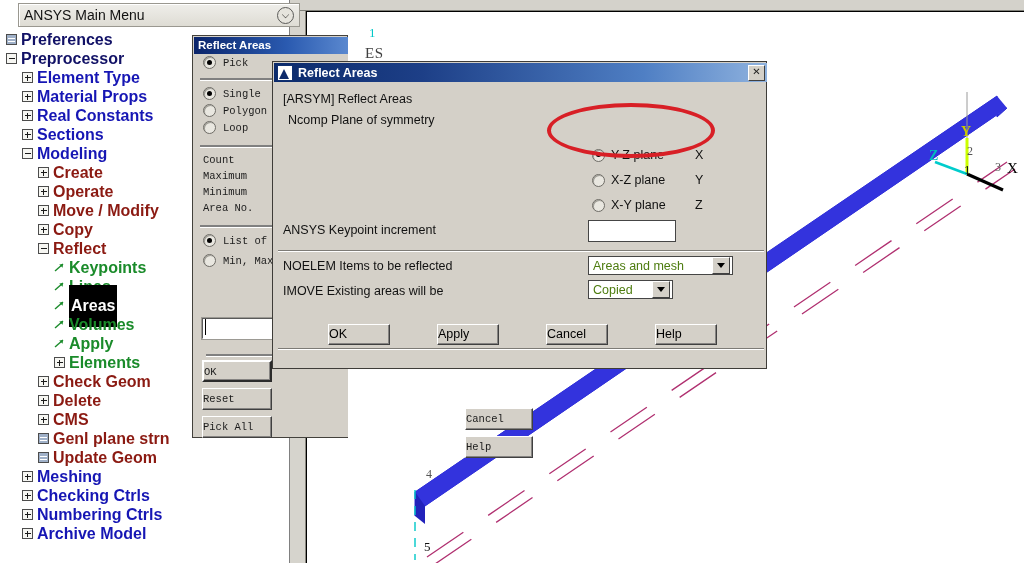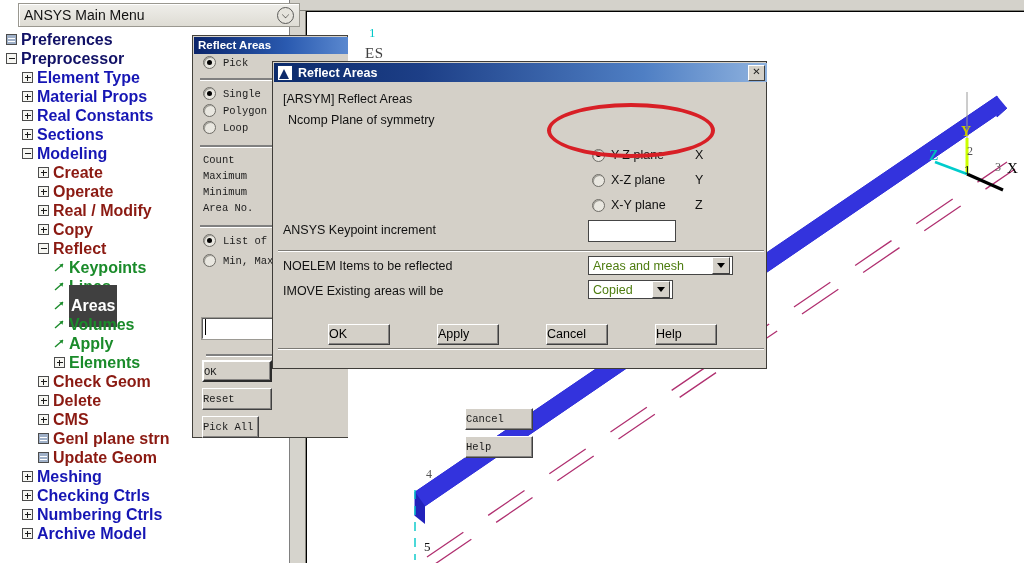--- a/index.html
+++ b/index.html
@@ -165,21 +165,21 @@
     background: transparent;
   }
   .icon-arrow svg { display:block; }
 
   .lbl { font-size: 16px; font-weight: bold; font-family: "Liberation Sans", sans-serif; }
   .c-blue  { color: #1616b4; }
   .c-dblue { color: #111166; }
   .c-red   { color: #8b1a12; }
   .c-green { color: #1a8b2a; }
   .sel {
-    background: #404040;
+    background: #000000;
     color: #ffffff !important;
     padding: 12px 2px;
   }
 
   
   .win {
     position: absolute;
     background: #d4d0c8;
     border: 1px solid #000000;
     box-sizing: border-box;
@@ -513,21 +513,21 @@
           <span class="lbl c-red">Create</span>
         </div>
         <div class="tree-row">
           <span class="ind" style="width: 36px;"></span>
           <span class="node-icon icon-box plus"></span>
           <span class="lbl c-red">Operate</span>
         </div>
         <div class="tree-row">
           <span class="ind" style="width: 36px;"></span>
           <span class="node-icon icon-box plus"></span>
-          <span class="lbl c-red">Real / Modify</span>
+          <span class="lbl c-red">Move / Modify</span>
         </div>
         <div class="tree-row">
           <span class="ind" style="width: 36px;"></span>
           <span class="node-icon icon-box plus"></span>
           <span class="lbl c-red">Copy</span>
         </div>
         <div class="tree-row">
           <span class="ind" style="width: 36px;"></span>
           <span class="node-icon icon-box"></span>
           <span class="lbl c-red">Reflect</span>
@@ -692,21 +692,21 @@
 
       <div class="txtfield" style="position:absolute;left:8px;top:264px;width:138px;height:21px;">
         <span class="mono" style="display:block;padding:3px 0 0 4px;border-left:1px solid #000;margin-left:2px;height:13px;"></span>
       </div>
 
       <div class="hr" style="position:absolute;left:6px;top:296px;width:140px;"></div>
 
       <div class="btn mono" style="position:absolute;left:8px;top:306px;width:70px;height:22px;line-height:20px;border-width:2px;border-color:#fff #2b2b2b #2b2b2b #fff;">OK</div>
 
       <div class="btn mono" style="position:absolute;left:8px;top:334px;width:70px;height:22px;line-height:20px;">Reset</div>
-      <div class="btn mono" style="position:absolute;left:8px;top:362px;width:57px;height:22px;line-height:20px;">Pick All</div>
+      <div class="btn mono" style="position:absolute;left:8px;top:362px;width:70px;height:22px;line-height:20px;">Pick All</div>
     </div>
 
     <div class="btn mono" style="position:absolute;left:272px;top:372px;width:68px;height:22px;line-height:20px;z-index:6;">Cancel</div>
     <div class="btn mono" style="position:absolute;left:272px;top:400px;width:68px;height:22px;line-height:20px;z-index:6;">Help</div>
   </div>
 
   <div class="win" id="reflect-dialog">
 
     <div class="rd-title">
       <span class="rd-title-icon"></span>

